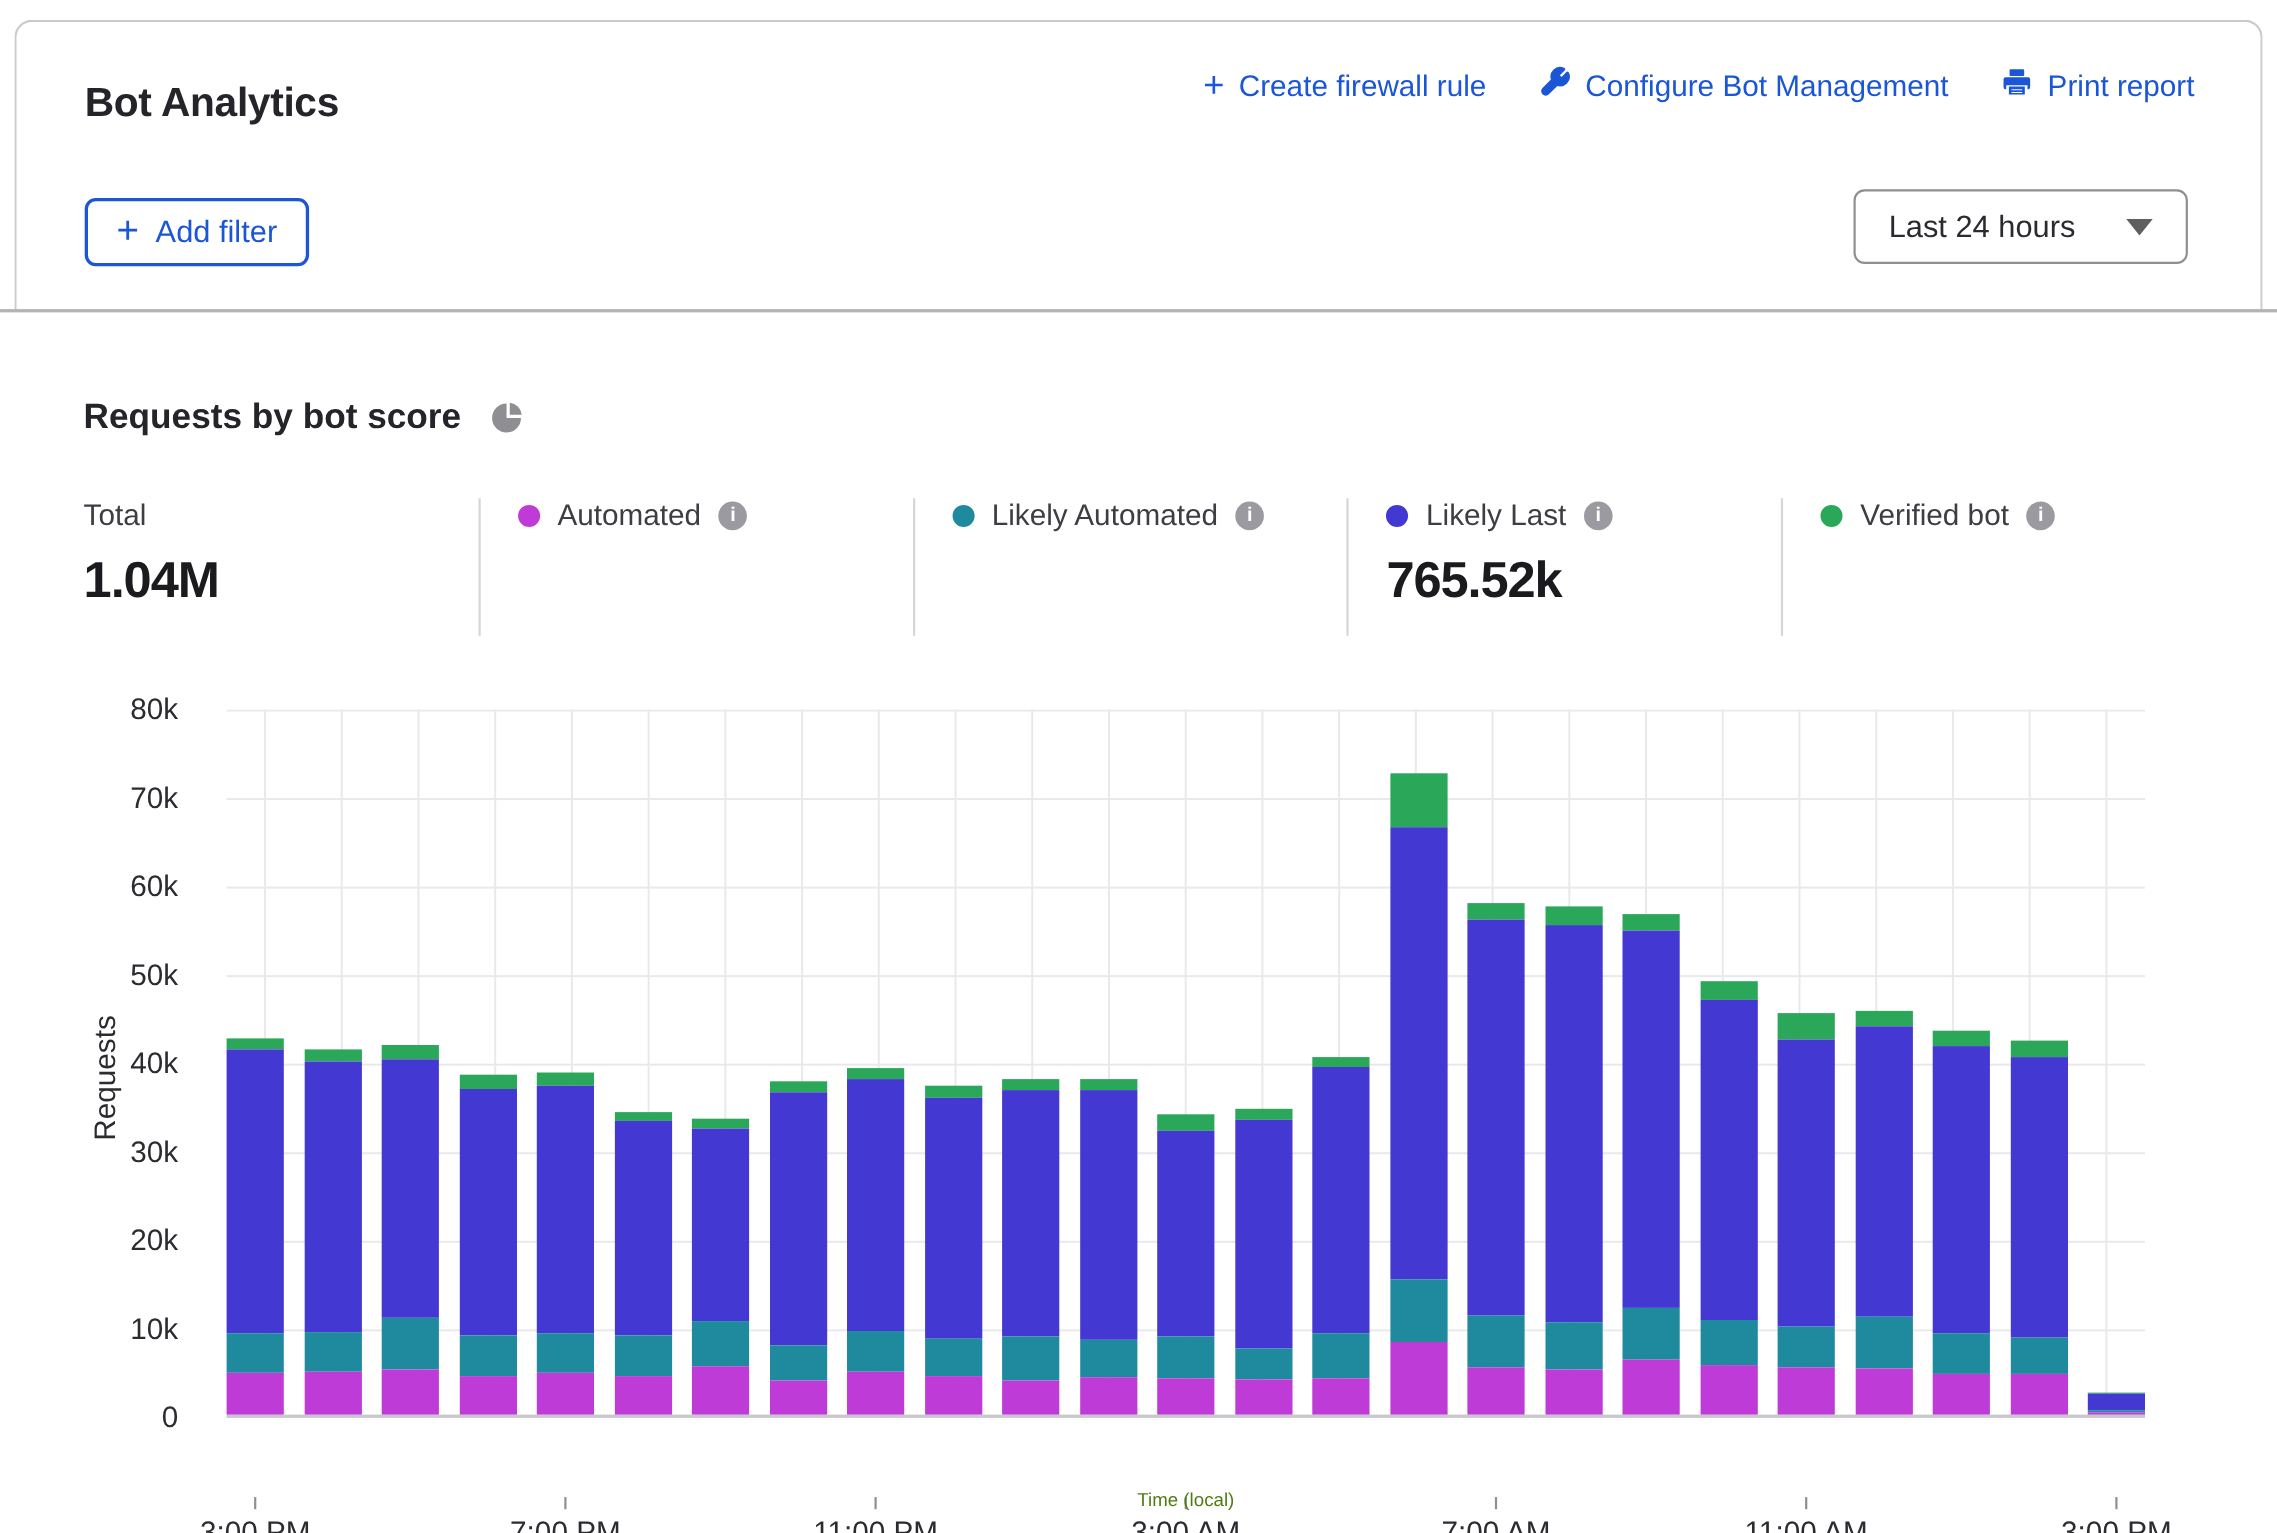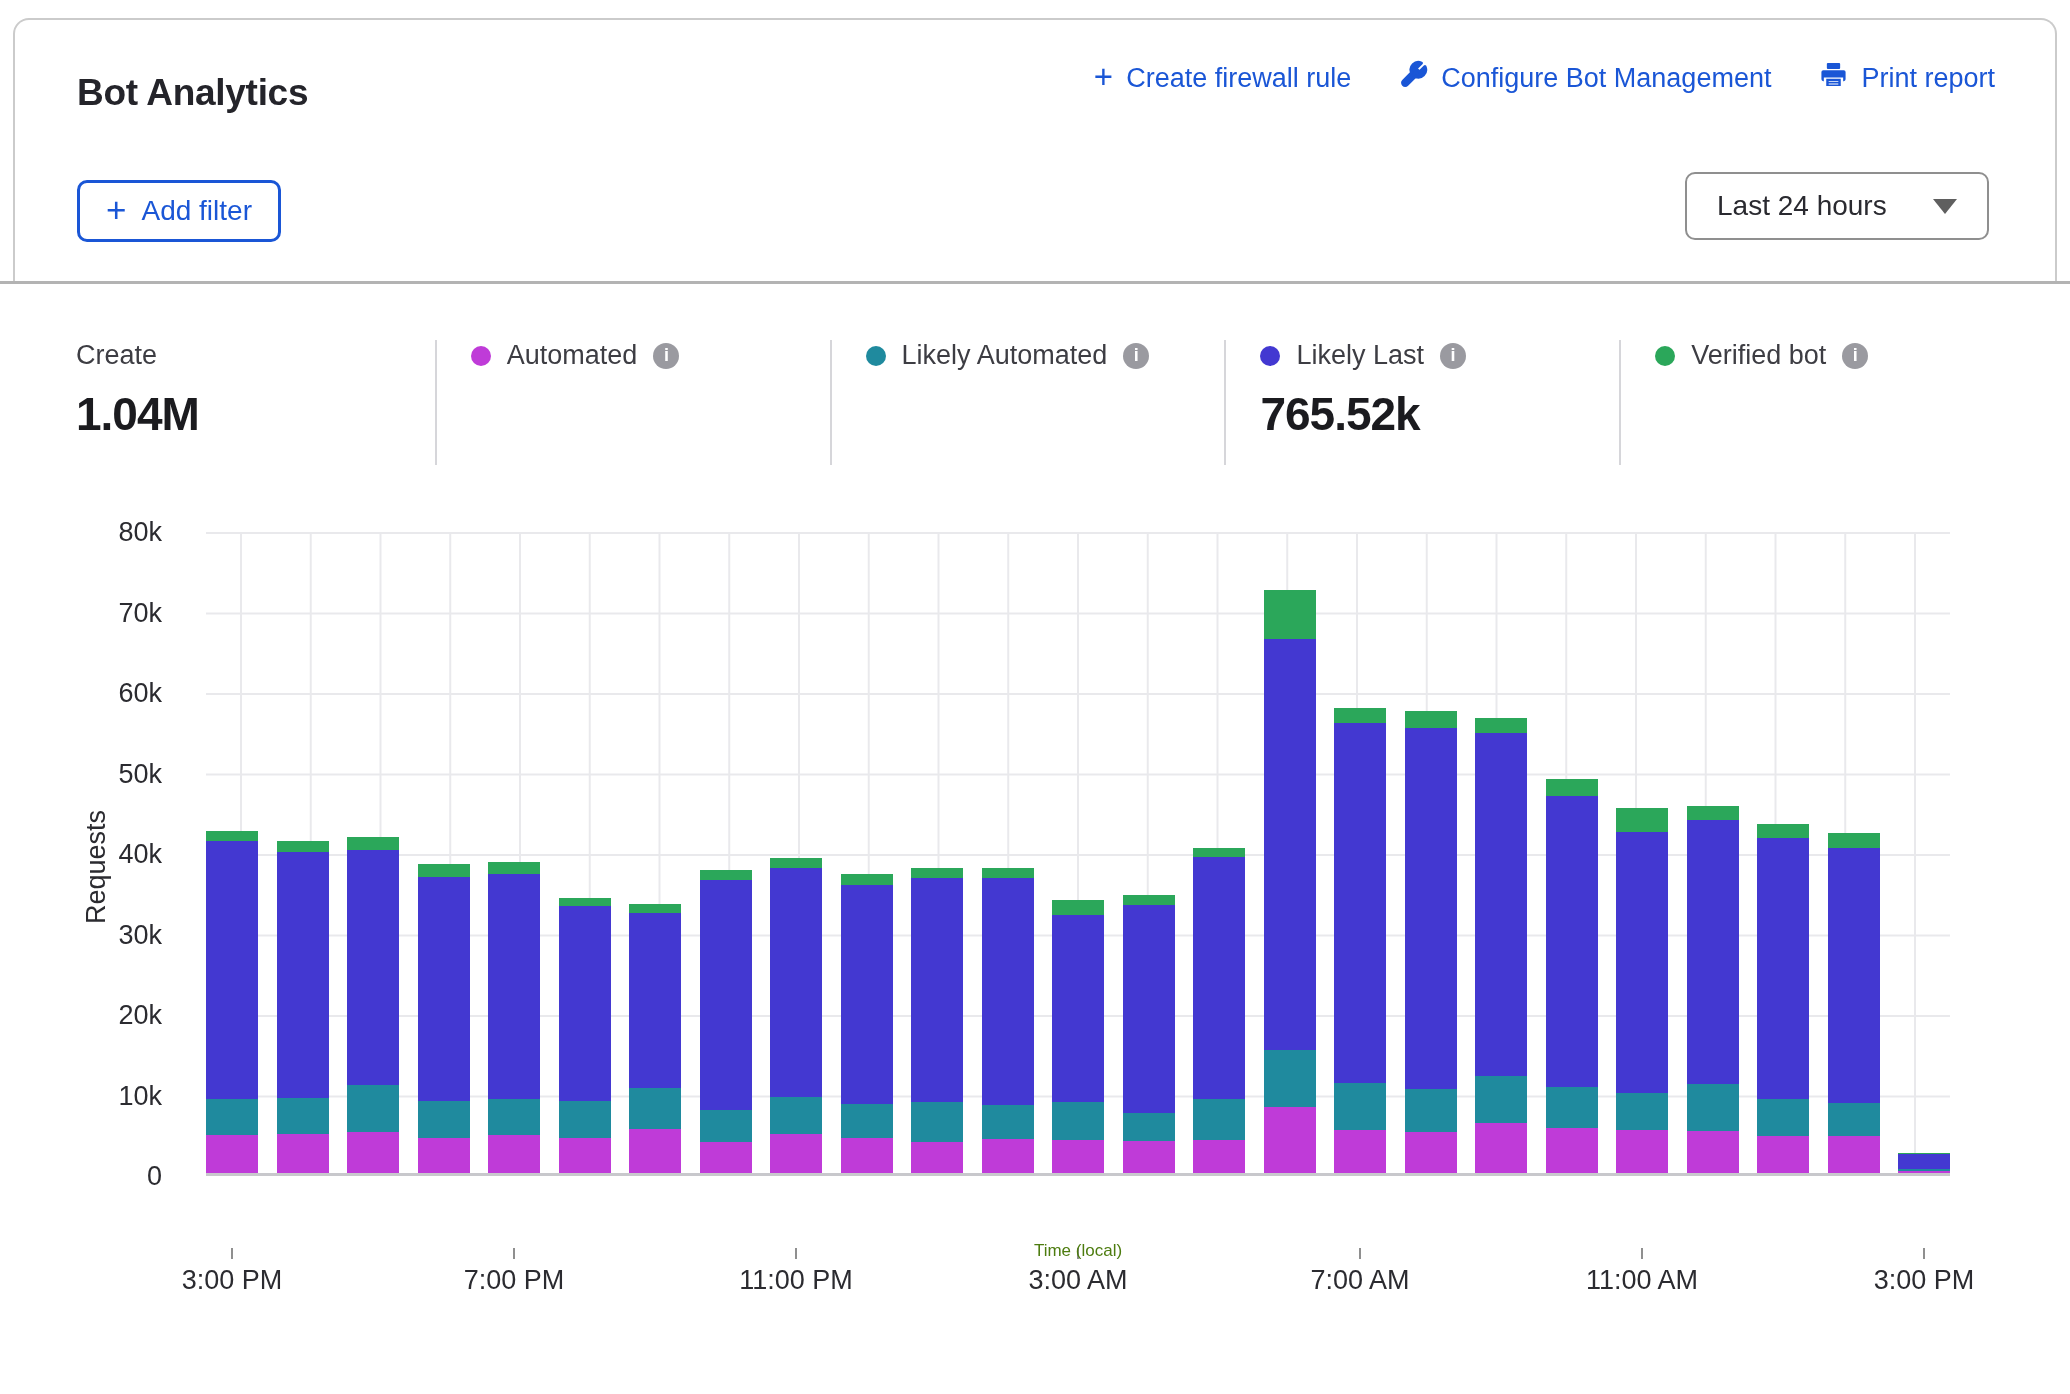--- a/index.html
+++ b/index.html
@@ -137,25 +137,34 @@
 
   <div class="time-select">
     <span>Last 24 hours</span>
     <span class="chevron-down"></span>
   </div>
 </header>
 
 <div class="section-divider"></div>
 
 <section>
+  <div class="section-head">
+    <h2 class="section-title">Requests by bot score</h2>
+    <span class="pie-chart-icon">
+      <svg viewBox="0 0 24 24">
+        <path d="M12 13 L12 4 A9 9 0 1 0 21 13 Z" fill="#8e8e93"></path>
+        <path d="M14 11 L14 3.5 A8.5 8.5 0 0 1 21.5 11 Z" fill="#8e8e93"></path>
+      </svg>
+    </span>
+  </div>
 
   <div class="stats">
     <div class="stat">
       <div class="stat-label-row">
-        <span>Create</span>
+        <span>Total</span>
       </div>
       <div class="stat-value">1.04M</div>
     </div>
 
     <div class="stat">
       <div class="stat-label-row">
         <span class="dot" style="background: rgb(191, 59, 216);"></span>
         <span>Automated</span>
         <i class="info-icon">i</i>
       </div>

